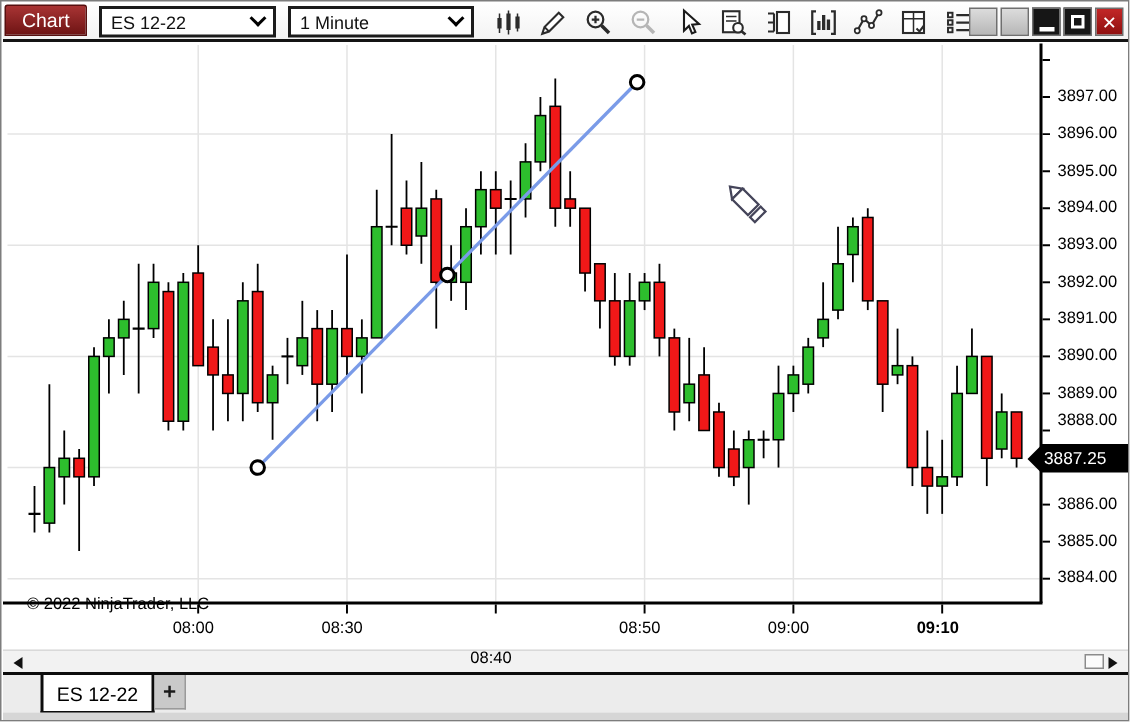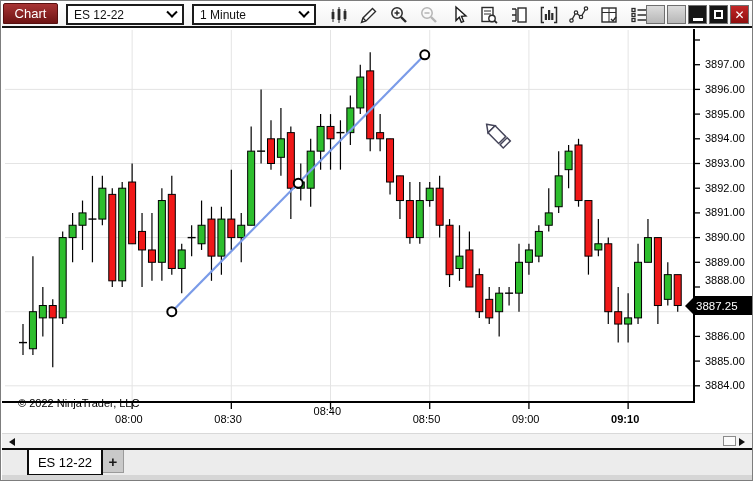--- a/index.html
+++ b/index.html
@@ -390,21 +390,21 @@
     <div class="pxlabel" style="left: 704px; top: 205.4px;">3891.00</div>
     <div class="pxlabel" style="left: 704px; top: 230.1px;">3890.00</div>
     <div class="pxlabel" style="left: 704px; top: 254.8px;">3889.00</div>
     <div class="pxlabel" style="left: 704px; top: 273px;">3888.00</div>
     <div class="pxlabel" style="left: 704px; top: 304.2px;">3887.00</div>
     <div class="pxlabel" style="left: 704px; top: 328.9px;">3886.00</div>
     <div class="pxlabel" style="left: 704px; top: 353.6px;">3885.00</div>
     <div class="pxlabel" style="left: 704px; top: 378.3px;">3884.00</div>
     <div class="pxlabel" style="left: 114.12px; top: 412px;">08:00</div>
     <div class="pxlabel" style="left: 213.32px; top: 412px;">08:30</div>
-    <div class="pxlabel" style="left: 312.52px; top: 404px; text-align: right;">08:40</div>
+    <div class="pxlabel" style="left: 312.52px; top: 432px; text-align: right;">08:40</div>
     <div class="pxlabel" style="left: 411.72px; top: 412px;">08:50</div>
     <div class="pxlabel" style="left: 510.92px; top: 412px;">09:00</div>
     <div class="pxlabel" style="left: 610.12px; top: 412px; font-weight: bold;">09:10</div>
     <div id="lastprice">
     <span class="tri"></span>
     <span class="box">3887.25</span>
   </div>
   </div>
 
 </body></html>

